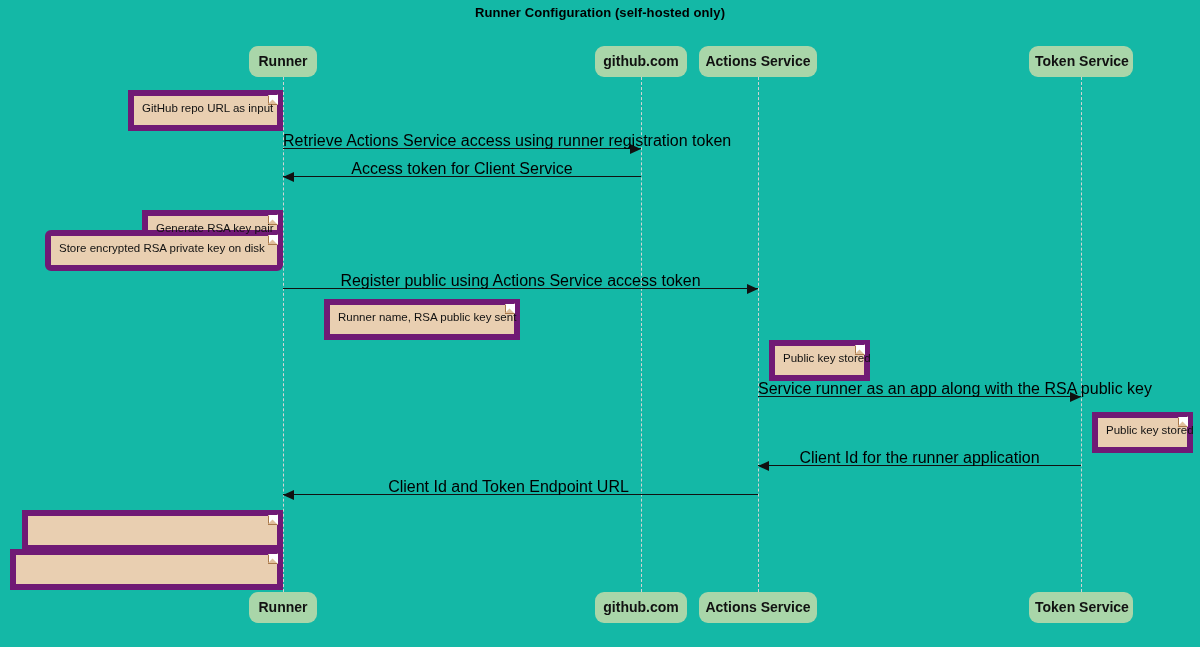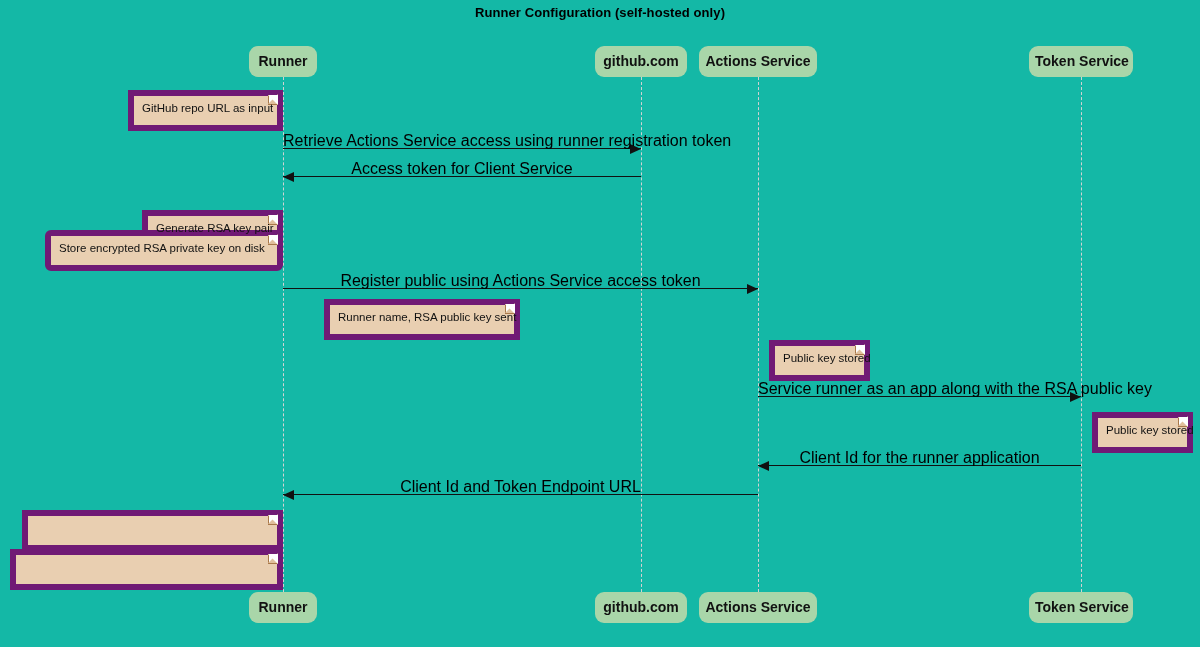--- a/index.html
+++ b/index.html
@@ -173,21 +173,21 @@
         <div class="msg-label" style="left: 758px; width: 323px; top: 380px;">Service runner as an app along with the RSA public key</div>
       </div>
       <div>
         <div class="msg-line" style="left: 758px; top: 465px; width: 323px;"></div>
         <div class="arrowhead left" style="top: 460.5px; left: 758px;"></div>
         <div class="msg-label" style="left: 758px; width: 323px; top: 449px;">Client Id for the runner application</div>
       </div>
       <div>
         <div class="msg-line" style="left: 283px; top: 494px; width: 475px;"></div>
         <div class="arrowhead left" style="top: 489.5px; left: 283px;"></div>
-        <div class="msg-label" style="left: 283px; width: 475px; top: 478px;">Client Id and Token Endpoint URL</div>
+        <div class="msg-label" style="left: 271px; width: 475px; top: 478px;">Client Id and Token Endpoint URL</div>
       </div>
     </div>
   <div id="notes-layer">
       <div class="note" style="left: 128px; top: 90px; width: 155px;">
         <span class="fold-tri"></span>
         <span class="fold"></span>
         <span class="note-label">GitHub repo URL as input</span>
       </div>
       <div class="note" style="left: 142px; top: 189px; width: 141px; margin-top: 21px;">
         <span class="fold-tri"></span>

